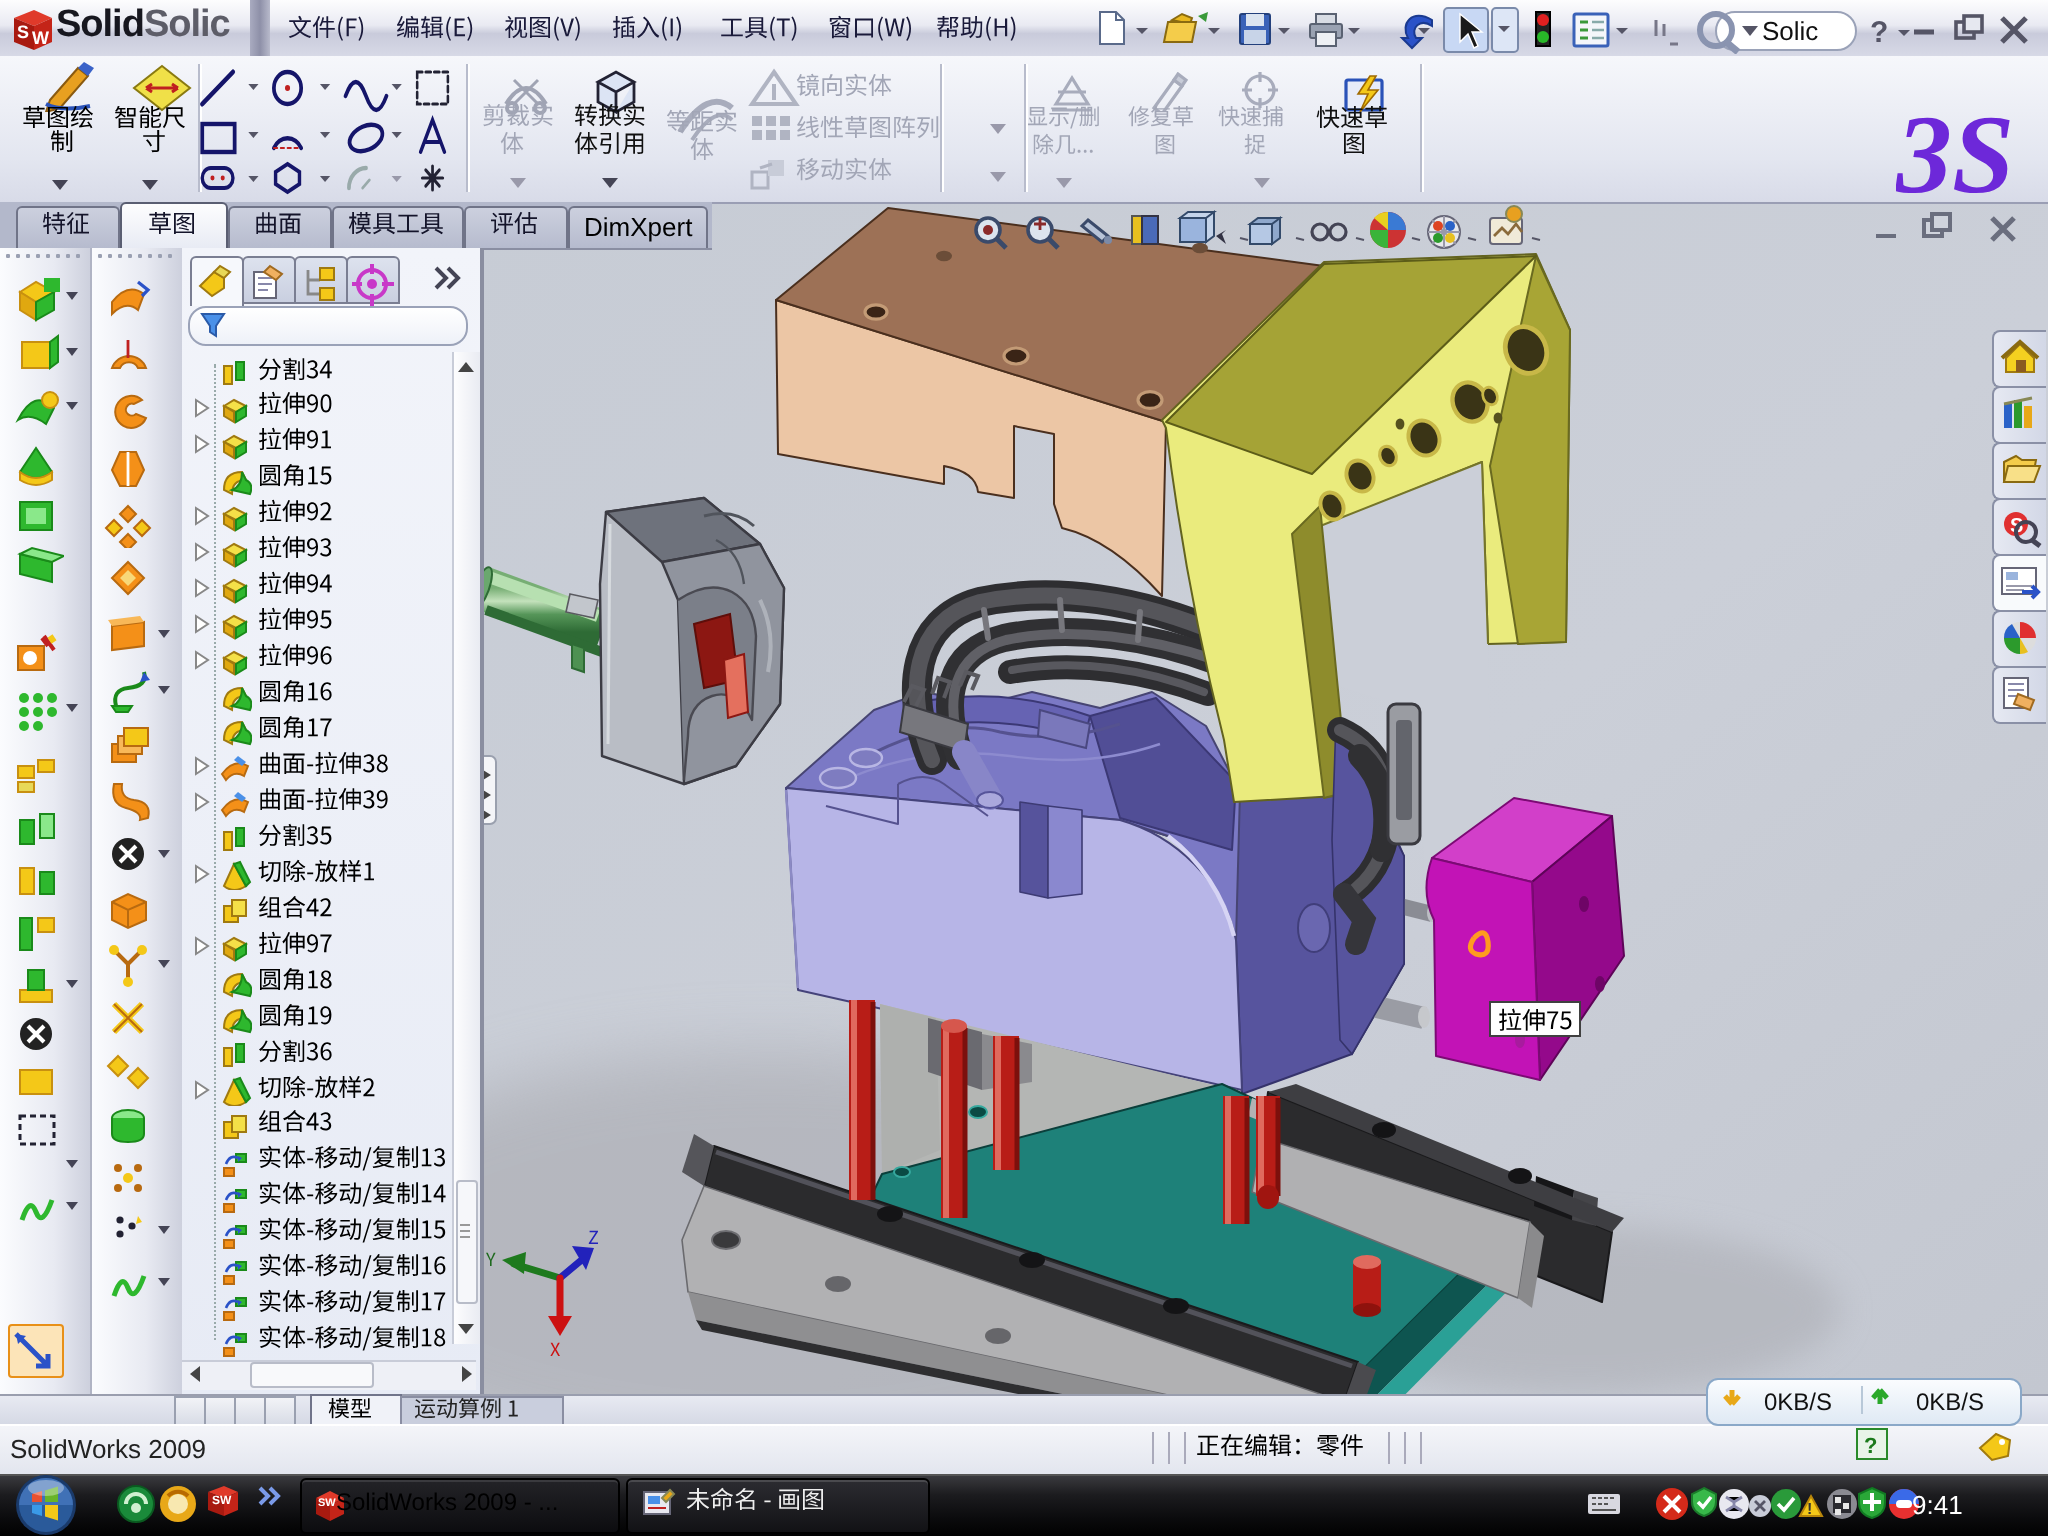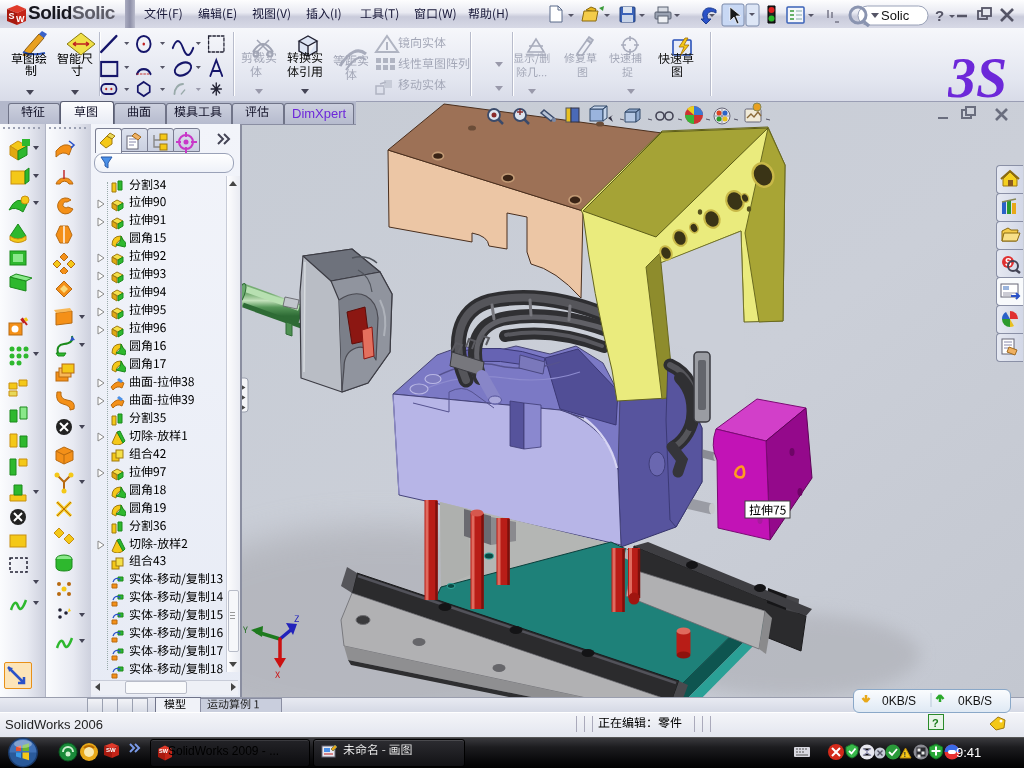--- a/index.html
+++ b/index.html
@@ -532,21 +532,21 @@
     </svg>
     <div class="abs" style="left:166px;top:103px;width:64px;height:20px;background:linear-gradient(#ccd0de,#b6bbce);border:1px solid #707488;border-bottom:none;border-radius:3px 3px 0 0;"></div>
     <svg style="position:absolute;left:174px;top:106px;overflow:visible" width="50" height="15">
       <path d="M5.7 5.1H9.8V5.9H5.7ZM5.7 3.6H9.8V4.4H5.7ZM8.8 0V1H6.9V0H6.1V1H4.3V1.8H6.1V2.7H6.9V1.8H8.8V2.7H9.7V1.8H11.3V1H9.7V0ZM4.8 2.9V6.6H7.3C7.2 7 7.2 7.3 7.1 7.6H4.1V8.4H6.8C6.4 9.3 5.5 9.9 3.7 10.3C3.9 10.5 4.1 10.8 4.2 11C6.3 10.5 7.3 9.7 7.8 8.4C8.4 9.7 9.5 10.6 11 11C11.2 10.8 11.4 10.5 11.6 10.3C10.2 10 9.2 9.3 8.6 8.4H11.3V7.6H8C8.1 7.3 8.1 7 8.1 6.6H10.7V2.9ZM2.1 0V2.3H0.6V3.2H2.1V3.2C1.8 4.8 1.1 6.7 0.4 7.7C0.5 7.9 0.8 8.3 0.9 8.6C1.3 7.9 1.8 6.8 2.1 5.6V11H3V4.8C3.3 5.5 3.7 6.3 3.8 6.6L4.4 6C4.2 5.6 3.3 4.1 3 3.7V3.2H4.2V2.3H3V0ZM19.3 9.1C20.6 9.7 22 10.5 22.8 11.1L23.5 10.4C22.6 9.8 21.2 9 19.8 8.4ZM15.9 8.5C15.2 9.1 13.7 9.9 12.5 10.4C12.7 10.6 13 10.9 13.1 11.1C14.4 10.6 15.8 9.8 16.8 9ZM14.5 0.6V7.6H12.6V8.4H23.4V7.6H21.6V0.6ZM15.4 7.6V6.5H20.7V7.6ZM15.4 3H20.7V4.1H15.4ZM15.4 2.4V1.3H20.7V2.4ZM15.4 4.8H20.7V5.8H15.4ZM24.6 9.2V10.1H35.4V9.2H30.5V2.3H34.8V1.4H25.2V2.3H29.5V9.2ZM43.3 9.1C44.6 9.7 46 10.5 46.8 11.1L47.5 10.4C46.6 9.8 45.2 9 43.8 8.4ZM39.9 8.5C39.2 9.1 37.7 9.9 36.5 10.4C36.7 10.6 37 10.9 37.1 11.1C38.4 10.6 39.8 9.8 40.8 9ZM38.5 0.6V7.6H36.6V8.4H47.4V7.6H45.6V0.6ZM39.4 7.6V6.5H44.7V7.6ZM39.4 3H44.7V4.1H39.4ZM39.4 2.4V1.3H44.7V2.4ZM39.4 4.8H44.7V5.8H39.4Z" fill="#14142a"></path>
     </svg>
     <div class="abs" style="left:232px;top:103px;width:50px;height:20px;background:linear-gradient(#ccd0de,#b6bbce);border:1px solid #707488;border-bottom:none;border-radius:3px 3px 0 0;"></div>
     <svg style="position:absolute;left:245px;top:106px;overflow:visible" width="26" height="15">
       <path d="M9.9 2.1C9.8 3 9.4 4.4 9.1 5.2L9.8 5.4C10.1 4.6 10.5 3.3 10.8 2.3ZM4.7 2.3C5 3.3 5.3 4.5 5.4 5.3L6.2 5.1C6.1 4.3 5.8 3.1 5.5 2.1ZM1.2 0.9C1.8 1.5 2.6 2.3 3 2.8L3.6 2.2C3.2 1.7 2.4 0.9 1.7 0.4ZM4.3 0.6V1.5H7.2V5.9H4V6.8H7.2V11H8.1V6.8H11.5V5.9H8.1V1.5H11V0.6ZM0.5 3.8V4.6H2.2V9.1C2.2 9.6 1.8 9.9 1.6 10C1.8 10.2 2 10.6 2.1 10.8C2.2 10.6 2.5 10.3 4.5 8.8C4.4 8.6 4.3 8.3 4.2 8L3 8.9V3.8L2.2 3.8ZM15.2 0C14.5 1.9 13.4 3.7 12.2 4.8C12.4 5 12.6 5.5 12.7 5.7C13.1 5.3 13.5 4.8 13.9 4.3V11H14.8V2.9C15.3 2.1 15.7 1.2 16.1 0.3ZM15.9 2.6V3.5H19.2V6H16.6V11H17.5V10.5H21.9V11H22.8V6H20.1V3.5H23.5V2.6H20.1V0H19.2V2.6ZM17.5 9.7V6.8H21.9V9.7Z" fill="#14142a"></path>
     </svg>
     <div class="abs" style="left:284px;top:103px;width:68px;height:20px;background:linear-gradient(#ccd0de,#b6bbce);border:1px solid #707488;border-bottom:none;border-radius:3px 3px 0 0;"></div>
-    <span class="abs" style="left:292px;top:106px;font-size:13px;color:#6d28d9">DimXpert</span>
+    <span class="abs" style="left:292px;top:106px;font-size:13px;color:#000000">DimXpert</span>
     <div class="abs" style="left:996px;top:165px;width:26px;height:27px;background:linear-gradient(90deg,#e6e9f2,#d2d7e6);border:1px solid #8a90a6;border-right:none;border-radius:4px 0 0 4px;"></div>
     <svg class="abs" style="left:999px;top:168px" width="22" height="22">
       <path d="M4,11 L11,4 L18,11 V18 H4 Z" fill="#f4d020" stroke="#a07a10"></path>
       <path d="M2,11 L11,3 L20,11" fill="none" stroke="#8a6a10" stroke-width="2"></path>
       <rect x="9" y="12" width="5" height="6" fill="#8a5a20"></rect>
     </svg>
     <div class="abs" style="left:996px;top:193px;width:26px;height:27px;background:linear-gradient(90deg,#e6e9f2,#d2d7e6);border:1px solid #8a90a6;border-right:none;border-radius:4px 0 0 4px;"></div>
     <svg class="abs" style="left:999px;top:196px" width="22" height="22">
       <rect x="3" y="6" width="4" height="12" fill="#2a62c8"></rect>
       <rect x="8" y="4" width="4" height="14" fill="#2c9a2c"></rect>
@@ -1099,21 +1099,21 @@
     </svg>
     <div class="abs" style="left:155px;top:697px;width:44px;height:14px;background:#f0f2f8;border:1px solid #70748a;border-bottom:none;"></div>
     <svg style="position:absolute;left:164px;top:699px;overflow:visible" width="24" height="14">
       <path d="M5.2 4.7H9V5.4H5.2ZM5.2 3.3H9V4H5.2ZM8.1 0V0.9H6.4V0H5.6V0.9H4V1.6H5.6V2.4H6.4V1.6H8.1V2.4H8.9V1.6H10.4V0.9H8.9V0ZM4.4 2.7V6.1H6.7C6.6 6.4 6.6 6.7 6.5 7H3.7V7.7H6.3C5.8 8.5 5 9.1 3.4 9.5C3.6 9.6 3.8 9.9 3.9 10.1C5.8 9.7 6.7 8.9 7.1 7.7C7.7 8.9 8.7 9.7 10.1 10.1C10.2 9.9 10.4 9.6 10.6 9.4C9.4 9.2 8.4 8.6 7.9 7.7H10.4V7H7.3C7.4 6.7 7.4 6.4 7.5 6.1H9.8V2.7ZM1.9 0V2.1H0.5V2.9H1.9V2.9C1.6 4.4 1 6.1 0.4 7.1C0.5 7.3 0.7 7.6 0.8 7.9C1.2 7.2 1.6 6.2 1.9 5.1V10.1H2.7V4.4C3 5 3.4 5.7 3.5 6.1L4 5.5C3.8 5.2 3 3.8 2.7 3.4V2.9H3.8V2.1H2.7V0ZM18 0.6V4.3H18.7V0.6ZM20 0.1V5C20 5.1 20 5.2 19.8 5.2C19.7 5.2 19.1 5.2 18.5 5.2C18.6 5.4 18.7 5.7 18.8 5.9C19.5 5.9 20.1 5.9 20.4 5.8C20.7 5.7 20.8 5.5 20.8 5V0.1ZM15.3 1.2V2.7H13.9V2.6V1.2ZM11.7 2.7V3.4H13.1C13 4.2 12.6 4.9 11.6 5.5C11.8 5.6 12.1 5.9 12.2 6.1C13.3 5.4 13.7 4.4 13.8 3.4H15.3V5.8H16V3.4H17.3V2.7H16V1.2H17.1V0.5H12.1V1.2H13.1V2.6V2.7ZM16.1 5.6V6.8H12.7V7.6H16.1V9H11.5V9.7H21.5V9H17V7.6H20.3V6.8H17V5.6Z" fill="#000"></path>
     </svg>
     <div class="abs" style="left:200px;top:698px;width:80px;height:13px;background:#c9cedd;border:1px solid #8a8ea2;border-bottom:none;"></div>
     <svg style="position:absolute;left:207px;top:699px;overflow:visible" width="54" height="14">
       <path d="M4.2 0.7V1.5H9.7V0.7ZM0.7 1.1C1.4 1.6 2.3 2.2 2.7 2.6L3.3 2C2.8 1.6 1.9 1 1.3 0.6ZM4.1 7.9C4.5 7.8 4.9 7.7 9.1 7.4L9.5 8.2L10.2 7.8C9.8 7 8.9 5.6 8.2 4.5L7.6 4.8C7.9 5.4 8.3 6 8.7 6.7L5 6.9C5.6 6.1 6.2 5 6.7 4H10.5V3.2H3.5V4H5.7C5.3 5.1 4.6 6.2 4.4 6.5C4.2 6.8 4 7.1 3.8 7.1C3.9 7.3 4.1 7.8 4.1 7.9ZM2.8 3.9H0.5V4.6H2V8.1C1.5 8.3 0.9 8.8 0.4 9.4L1 10.2C1.5 9.4 2.1 8.8 2.4 8.8C2.7 8.8 3.1 9.1 3.5 9.4C4.3 9.9 5.2 10 6.6 10C7.8 10 9.6 10 10.4 9.9C10.4 9.7 10.5 9.2 10.6 9C9.5 9.1 7.8 9.2 6.6 9.2C5.4 9.2 4.4 9.1 3.7 8.7C3.3 8.4 3 8.2 2.8 8.1ZM12 0.9V1.6H16.2V0.9ZM18.2 0.2C18.2 1 18.2 1.8 18.1 2.5H16.6V3.3H18.1C18 5.8 17.5 8.1 16 9.5C16.3 9.6 16.5 9.9 16.7 10.1C18.3 8.6 18.8 6.1 18.9 3.3H20.6C20.4 7.2 20.3 8.7 20 9C19.9 9.2 19.8 9.2 19.6 9.2C19.3 9.2 18.8 9.2 18.1 9.1C18.3 9.4 18.4 9.7 18.4 9.9C19 10 19.6 10 19.9 10C20.3 9.9 20.5 9.8 20.7 9.5C21.1 9.1 21.2 7.5 21.4 3C21.4 2.8 21.4 2.5 21.4 2.5H19C19 1.8 19 1 19 0.2ZM12 8.8 12 8.7V8.8C12.2 8.6 12.6 8.5 15.7 7.8L15.9 8.5L16.6 8.3C16.4 7.5 15.9 6.2 15.5 5.2L14.8 5.4C15 5.9 15.3 6.5 15.5 7.1L12.8 7.7C13.3 6.7 13.7 5.4 14 4.3H16.4V3.5H11.6V4.3H13.1C12.8 5.6 12.4 6.9 12.2 7.2C12 7.6 11.9 7.9 11.7 8C11.8 8.2 11.9 8.6 12 8.8ZM24.8 4.2H30.4V4.9H24.8ZM24.8 5.4H30.4V6.1H24.8ZM24.8 3.1H30.4V3.7H24.8ZM28.3 -0.1C28 0.8 27.5 1.6 26.8 2.1C27 2.2 27.3 2.4 27.5 2.5H25.3L25.9 2.3C25.8 2.1 25.6 1.8 25.5 1.5H27.4V0.8H24.5C24.6 0.6 24.7 0.4 24.8 0.2L24 -0.1C23.7 0.8 23.1 1.7 22.4 2.2C22.6 2.3 22.9 2.6 23.1 2.7C23.4 2.4 23.7 1.9 24 1.5H24.6C24.8 1.8 25 2.2 25.2 2.5H23.9V6.6H25.4V7.3L25.4 7.6H22.6V8.2H25.1C24.8 8.7 24.2 9.2 22.8 9.5C23 9.7 23.2 10 23.3 10.1C25.1 9.6 25.8 8.9 26.1 8.2H29.1V10.1H29.9V8.2H32.4V7.6H29.9V6.6H31.3V2.5H30.2L30.8 2.2C30.6 2 30.4 1.7 30.2 1.5H32.3V0.8H28.8C28.9 0.6 29 0.4 29.1 0.1ZM29.1 7.6H26.2L26.3 7.3V6.6H29.1ZM27.6 2.5C27.9 2.2 28.1 1.9 28.4 1.5H29.3C29.6 1.8 29.9 2.2 30 2.5ZM40.6 1.3V7.4H41.3V1.3ZM42.4 0.1V9C42.4 9.2 42.3 9.2 42.1 9.2C42 9.2 41.4 9.3 40.7 9.2C40.8 9.5 41 9.8 41 10C41.8 10 42.4 10 42.7 9.9C43 9.8 43.2 9.5 43.2 9V0.1ZM36.9 6.1C37.3 6.3 37.8 6.7 38.1 7.1C37.6 8.2 36.9 9 36.1 9.5C36.3 9.6 36.6 9.9 36.7 10.1C38.4 9 39.5 6.7 39.9 3.1L39.4 3L39.2 3H37.8C38 2.5 38.1 2 38.2 1.4H40.1V0.6H36.3V1.4H37.4C37.1 3.1 36.6 4.8 35.8 5.9C35.9 6 36.3 6.3 36.4 6.4C36.9 5.7 37.3 4.8 37.6 3.8H39C38.9 4.7 38.7 5.6 38.4 6.3C38.1 6 37.7 5.7 37.4 5.5ZM35.3 0C34.9 1.6 34.2 3.2 33.4 4.3C33.5 4.5 33.7 4.9 33.8 5.1C34.1 4.8 34.3 4.4 34.6 3.9V10.1H35.3V2.4C35.6 1.7 35.9 0.9 36.1 0.2ZM47.4 9.2H51.9V8.4H50.2V1.2H49.5C49 1.4 48.5 1.6 47.8 1.7V2.4H49.2V8.4H47.4Z" fill="#222"></path>
     </svg>
     <div class="abs" style="left:0;top:712px;width:1024px;height:25px;background:linear-gradient(#f4f5f9,#e2e5ee);border-top:1px solid #fff;"></div>
-    <span class="abs" style="left:5px;top:717px;font-size:13px;color:#222">SolidWorks 2006</span>
+    <span class="abs" style="left:5px;top:717px;font-size:13px;color:#222">SolidWorks 2009</span>
     <div class="abs" style="left:576px;top:716px;width:1px;height:16px;background:#aab;box-shadow:8px 0 #aab,16px 0 #aab;"></div>
     <svg style="position:absolute;left:598px;top:717px;overflow:visible" width="86" height="15">
       <path d="M2.3 4V9.6H0.6V10.5H11.4V9.6H6.8V5.8H10.5V5H6.8V1.8H11V0.9H1.1V1.8H5.8V9.6H3.2V4ZM16.7 0C16.5 0.6 16.3 1.2 16.1 1.9H12.8V2.7H15.7C14.9 4.3 13.8 5.7 12.5 6.6C12.6 6.9 12.8 7.2 12.9 7.5C13.4 7.1 13.9 6.7 14.3 6.3V11H15.2V5.2C15.8 4.4 16.3 3.6 16.7 2.7H23.3V1.9H17.1C17.3 1.3 17.5 0.8 17.6 0.2ZM19.2 3.3V5.7H16.5V6.5H19.2V9.9H16V10.8H23.3V9.9H20.1V6.5H22.8V5.7H20.1V3.3ZM24.5 9.4 24.7 10.3C25.7 9.9 26.9 9.3 28.2 8.8L28 8.1C26.7 8.6 25.4 9.1 24.5 9.4ZM24.7 5C24.9 4.9 25.2 4.9 26.5 4.7C26 5.4 25.6 6.1 25.4 6.3C25 6.7 24.8 7.1 24.5 7.1C24.6 7.3 24.8 7.7 24.8 7.9C25 7.8 25.4 7.6 28.1 7C28 6.8 28 6.5 28 6.3L26 6.7C26.9 5.6 27.7 4.2 28.4 2.9L27.6 2.5C27.4 3 27.2 3.4 26.9 3.9L25.6 4C26.3 3 27 1.6 27.4 0.3L26.6 0C26.1 1.5 25.3 3 25.1 3.4C24.9 3.8 24.7 4.1 24.5 4.2C24.6 4.4 24.7 4.8 24.7 5ZM31.5 5.9V7.7H30.5V5.9ZM32.1 5.9H33V7.7H32.1ZM29.8 5.1V10.9H30.5V8.4H31.5V10.6H32.1V8.4H33V10.6H33.6V8.4H34.5V10.2C34.5 10.2 34.4 10.3 34.3 10.3C34.2 10.3 34 10.3 33.8 10.3C33.9 10.5 33.9 10.8 34 11C34.4 11 34.7 10.9 34.9 10.8C35.1 10.7 35.2 10.5 35.2 10.2V5.1L34.5 5.1ZM33.6 5.9H34.5V7.7H33.6ZM31.3 0.2C31.5 0.5 31.6 0.9 31.8 1.3H29V3.9C29 5.7 28.9 8.4 27.8 10.3C27.9 10.4 28.3 10.7 28.5 10.8C29.6 8.9 29.8 6.1 29.8 4.1H35V1.3H32.7C32.6 0.9 32.4 0.3 32.1 -0.1ZM29.8 2.1H34.2V3.3H29.8ZM42.6 1.1H45.8V2.3H42.6ZM41.8 0.4V3H46.7V0.4ZM37 6.1C37.1 6 37.4 5.9 37.8 5.9H38.9V7.7L36.5 8.1L36.7 9L38.9 8.5V11H39.8V8.3L41.1 8.1L41.1 7.3L39.8 7.5V5.9H40.9V5.1H39.8V3.3H38.9V5.1H37.8C38.1 4.3 38.4 3.3 38.7 2.3H40.9V1.4H39C39.1 1 39.2 0.6 39.2 0.2L38.4 0C38.3 0.5 38.2 0.9 38.1 1.4H36.6V2.3H37.9C37.6 3.2 37.4 4 37.3 4.3C37.1 4.9 36.9 5.2 36.7 5.3C36.8 5.5 36.9 5.9 37 6.1ZM45.8 4.4V5.4H42.7V4.4ZM40.8 9.2 40.9 10 45.8 9.6V11H46.6V9.5L47.5 9.5L47.5 8.7L46.6 8.8V4.4H47.4V3.7H41.1V4.4H41.9V9.1ZM45.8 6.1V7.2H42.7V6.1ZM45.8 7.9V8.8L42.7 9V7.9ZM51 4.2C51.5 4.2 51.9 3.9 51.9 3.4C51.9 2.8 51.5 2.4 51 2.4C50.5 2.4 50.1 2.8 50.1 3.4C50.1 3.9 50.5 4.2 51 4.2ZM51 10.1C51.5 10.1 51.9 9.8 51.9 9.2C51.9 8.7 51.5 8.3 51 8.3C50.5 8.3 50.1 8.7 50.1 9.2C50.1 9.8 50.5 10.1 51 10.1ZM62.3 3.1V3.7H64.9V3.1ZM62.1 4.3V4.9H64.9V4.3ZM67 4.3V4.9H70V4.3ZM67 3.1V3.7H69.7V3.1ZM60.9 1.8V3.9H61.7V2.5H65.5V4.3H66.4V2.5H70.3V3.9H71.1V1.8H66.4V1.2H70.4V0.5H61.6V1.2H65.5V1.8ZM65.2 6.5C65.5 6.8 65.9 7.2 66.2 7.5H62.1V8.2H68.6C67.9 8.7 67 9.2 66.2 9.5C65.4 9.2 64.5 9 63.8 8.8L63.4 9.4C65 9.8 67.1 10.6 68.2 11.1L68.6 10.5C68.2 10.3 67.7 10.1 67.2 9.9C68.2 9.3 69.4 8.6 70.1 7.8L69.5 7.4L69.4 7.5H66.3L66.8 7.1C66.6 6.8 66.1 6.4 65.7 6.1ZM66.2 4.6C64.9 5.6 62.5 6.4 60.4 6.9C60.6 7.1 60.8 7.3 60.9 7.5C62.6 7.1 64.4 6.5 65.9 5.7C67.2 6.4 69.5 7.2 71.1 7.5C71.2 7.3 71.5 6.9 71.7 6.8C70 6.5 67.8 5.9 66.5 5.3L66.9 5ZM75.8 6V6.9H79.2V11H80.1V6.9H83.4V6H80.1V3.3H82.9V2.5H80.1V0.1H79.2V2.5H77.6C77.8 1.9 77.9 1.3 78 0.8L77.2 0.6C76.9 2.2 76.4 3.7 75.7 4.7C75.9 4.8 76.3 5 76.5 5.2C76.8 4.7 77.1 4 77.4 3.3H79.2V6ZM75.2 0C74.6 1.9 73.5 3.7 72.4 4.8C72.5 5 72.8 5.5 72.9 5.7C73.3 5.3 73.6 4.8 74 4.3V11H74.9V2.9C75.3 2.1 75.7 1.2 76.1 0.3Z" fill="#000"></path>
     </svg>
     <div class="abs" style="left:694px;top:716px;width:1px;height:16px;background:#aab;box-shadow:8px 0 #aab,16px 0 #aab;"></div>
     <svg class="abs" style="left:928px;top:714px" width="17" height="17">
       <rect x="0.5" y="0.5" width="15" height="15" fill="#e8f4e8" stroke="#2a8a2a"></rect>
       <text x="4" y="12.5" font-size="11" font-weight="bold" fill="#1a7a1a" font-family="Liberation Sans">?</text>
     </svg>
     <svg class="abs" style="left:988px;top:715px" width="20" height="17">

